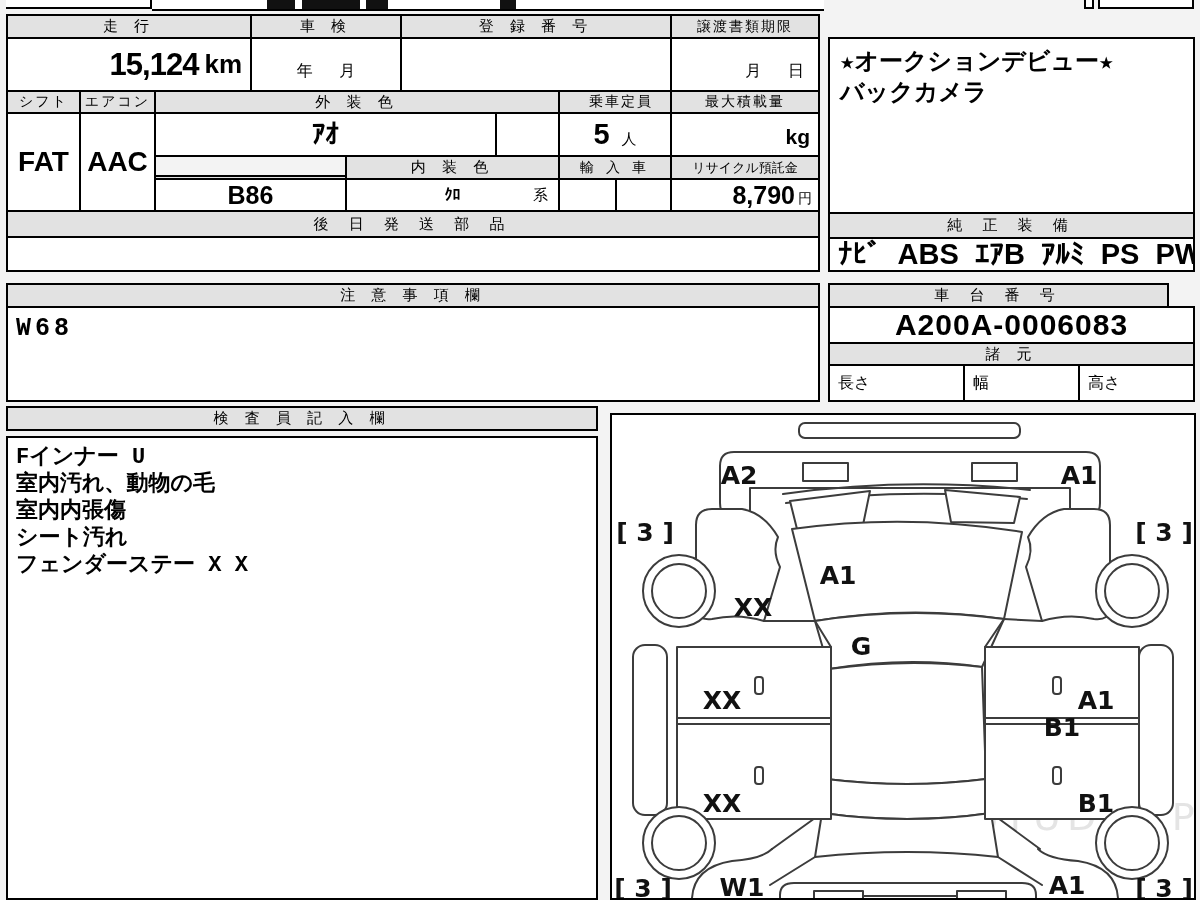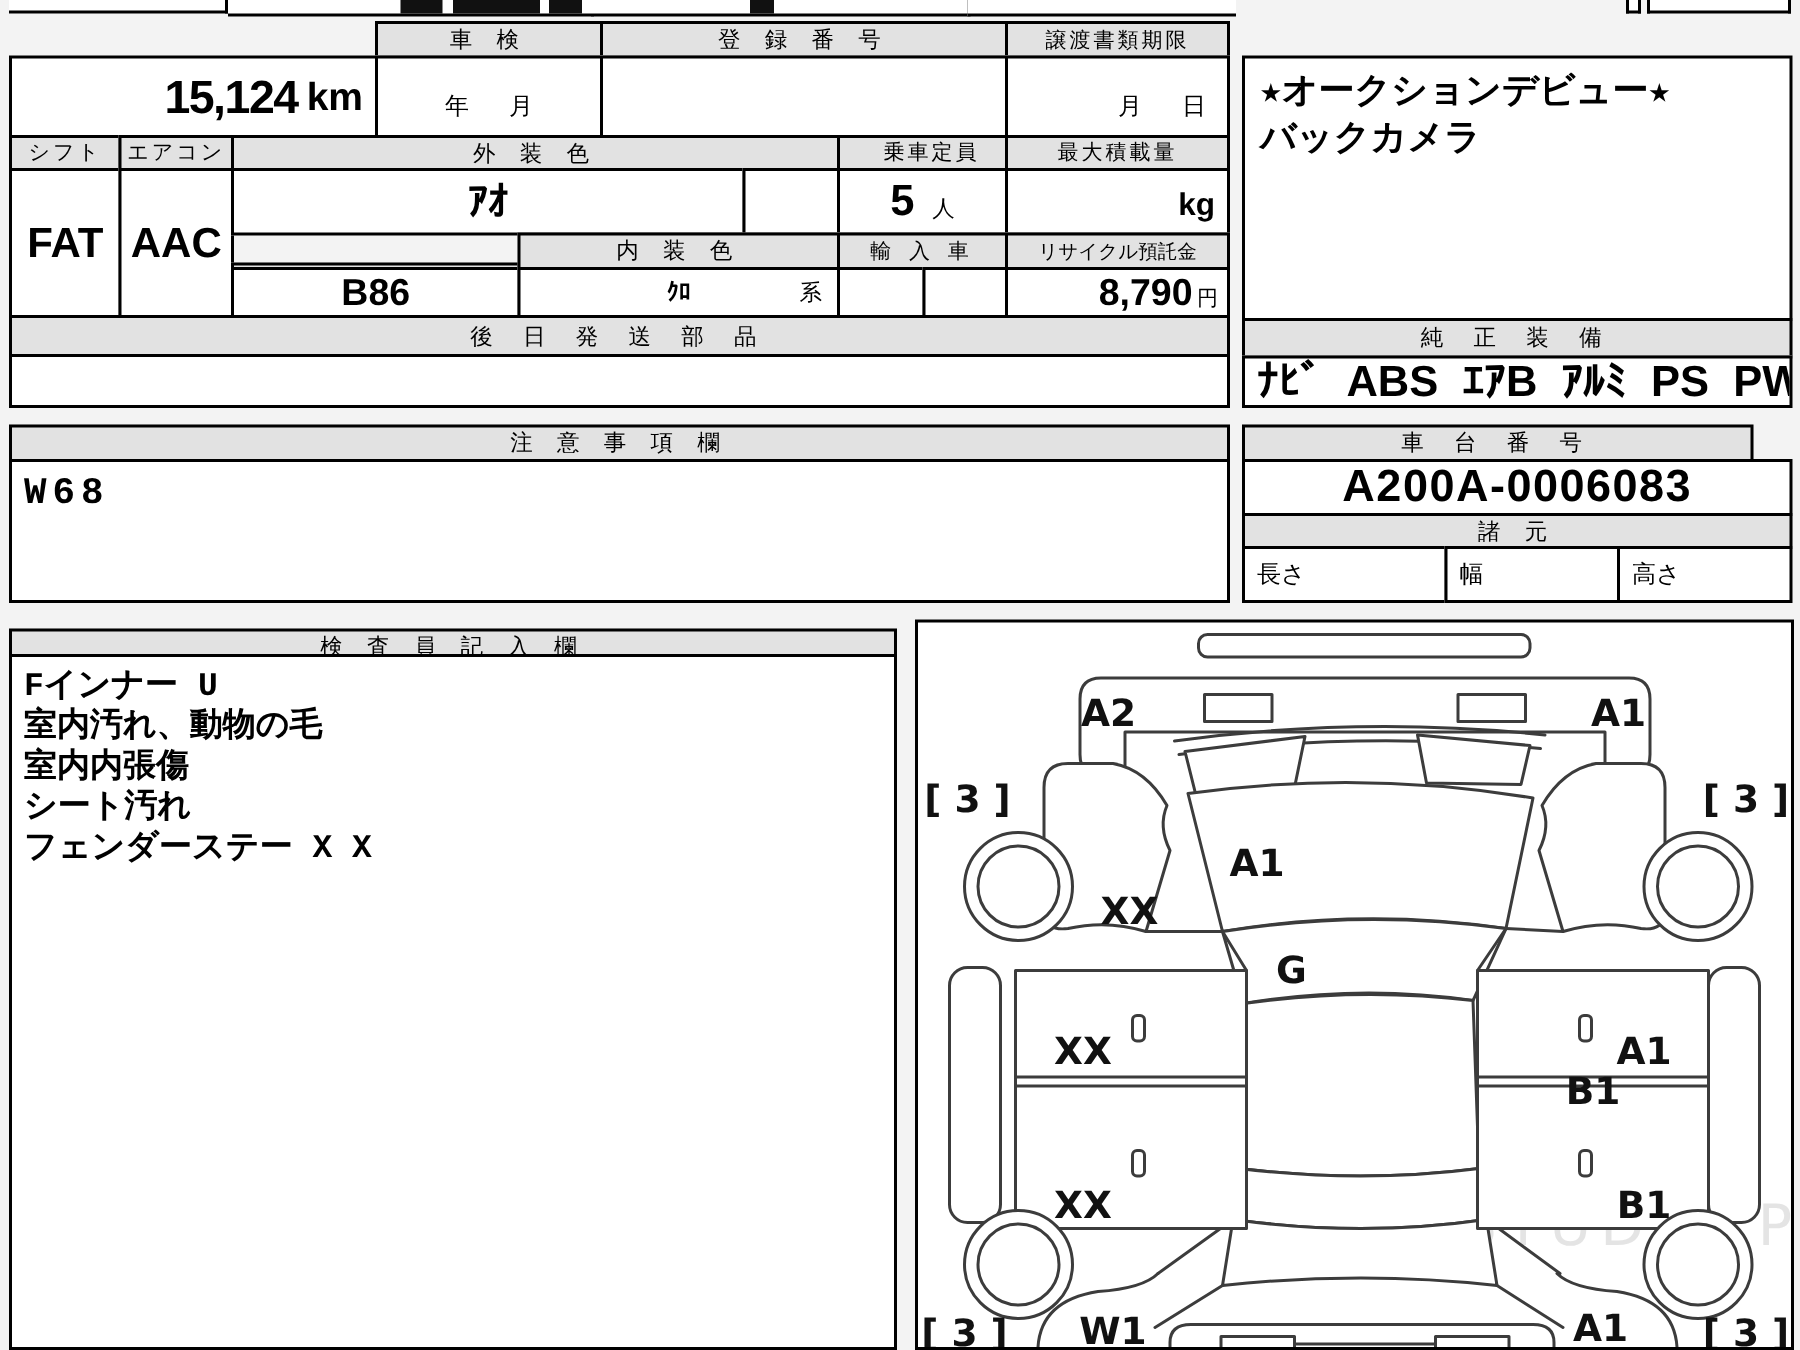--- a/index.html
+++ b/index.html
@@ -35,20 +35,21 @@
       <span class="blob" style="left:214px;width:22px;"></span>
     </div>
     <div class="frag" style="left:394px;top:0;width:253px;height:11px;border-bottom:2px solid #000;border-right:2px solid #000;">
       <span class="blob" style="left:106px;width:16px;"></span>
     </div>
     <div class="frag" style="left:645px;top:0;width:179px;height:11px;border-bottom:2px solid #000;"></div>
     <div class="frag" style="left:1084px;top:0;width:10px;height:9px;border:2px solid #000;border-top:none;"></div>
     <div class="frag" style="left:1098px;top:0;width:96px;height:9px;border:2px solid #000;border-top:none;"></div>
   </div>
 
+  <div class="c h" style="left:6px;top:14px;width:246px;height:25px;">走 行</div>
   <div class="c h" style="left:250px;top:14px;width:152px;height:25px;">車 検</div>
   <div class="c h" style="left:400px;top:14px;width:272px;height:25px;">登 録 番 号</div>
   <div class="c h sm" style="left:670px;top:14px;width:150px;height:25px;">譲渡書類期限</div>
 
   <div class="c right" style="left:6px;top:37px;width:246px;height:55px;padding-right:8px;">
     <span class="bold" style="font-size:31px;letter-spacing:-1px;">15,124</span>
     <span class="bold" style="font-size:26px;margin-left:6px;">km</span>
   </div>
   <div class="c pre" style="left:250px;top:37px;width:152px;height:55px;font-size:16px;align-items:flex-end;padding-bottom:8px;">年      月</div>
   <div class="c" style="left:400px;top:37px;width:272px;height:55px;"></div>
@@ -102,21 +103,21 @@
   <div class="c h" style="left:6px;top:283px;width:814px;height:25px;">注 意 事 項 欄</div>
   <div class="c top left bold" style="left:6px;top:306px;width:814px;height:96px;padding:6px 0 0 8px;font-size:25px;letter-spacing:4px;">W68</div>
 
   <div class="c h" style="left:828px;top:283px;width:341px;height:25px;letter-spacing:8px;">車 台 番 号</div>
   <div class="c bold" style="left:828px;top:306px;width:367px;height:38px;font-size:30px;letter-spacing:1px;">A200A-0006083</div>
   <div class="c h" style="left:828px;top:342px;width:367px;height:24px;">諸 元</div>
   <div class="c left" style="left:828px;top:364px;width:137px;height:38px;padding-left:8px;font-size:16px;">長さ</div>
   <div class="c left" style="left:963px;top:364px;width:117px;height:38px;padding-left:8px;font-size:16px;">幅</div>
   <div class="c left" style="left:1078px;top:364px;width:117px;height:38px;padding-left:8px;font-size:16px;">高さ</div>
 
-  <div class="c h" style="left:6px;top:419px;width:592px;height:25px;">検 査 員 記 入 欄</div>
+  <div class="c h" style="left:6px;top:406px;width:592px;height:25px;">検 査 員 記 入 欄</div>
   <div class="c top left" style="left:6px;top:436px;width:592px;height:464px;padding:6px 8px;flex-direction:column;align-items:flex-start;">
     <div class="bold" style="font-size:22px;line-height:27px;">Fインナー U</div>
     <div class="bold" style="font-size:22px;line-height:27px;">室内汚れ、動物の毛</div>
     <div class="bold" style="font-size:22px;line-height:27px;">室内内張傷</div>
     <div class="bold" style="font-size:22px;line-height:27px;">シート汚れ</div>
     <div class="bold" style="font-size:22px;line-height:27px;">フェンダーステー X X</div>
   </div>
 
   <div class="c" style="left:610px;top:413px;width:586px;height:487px;">
     <svg width="582" height="483" viewBox="0 0 582 483">

